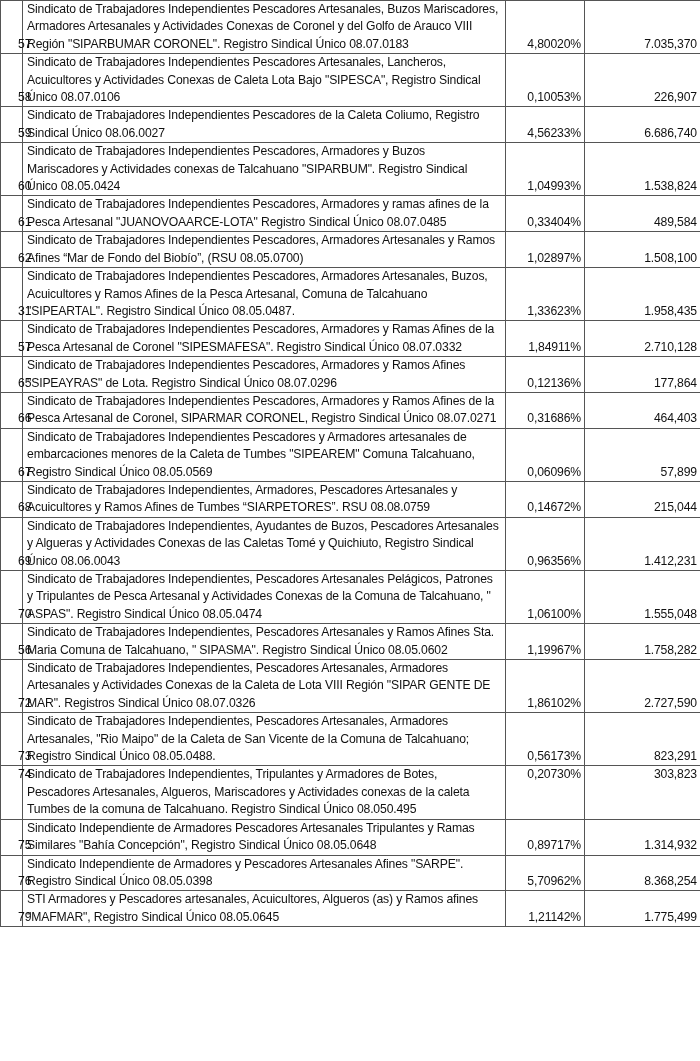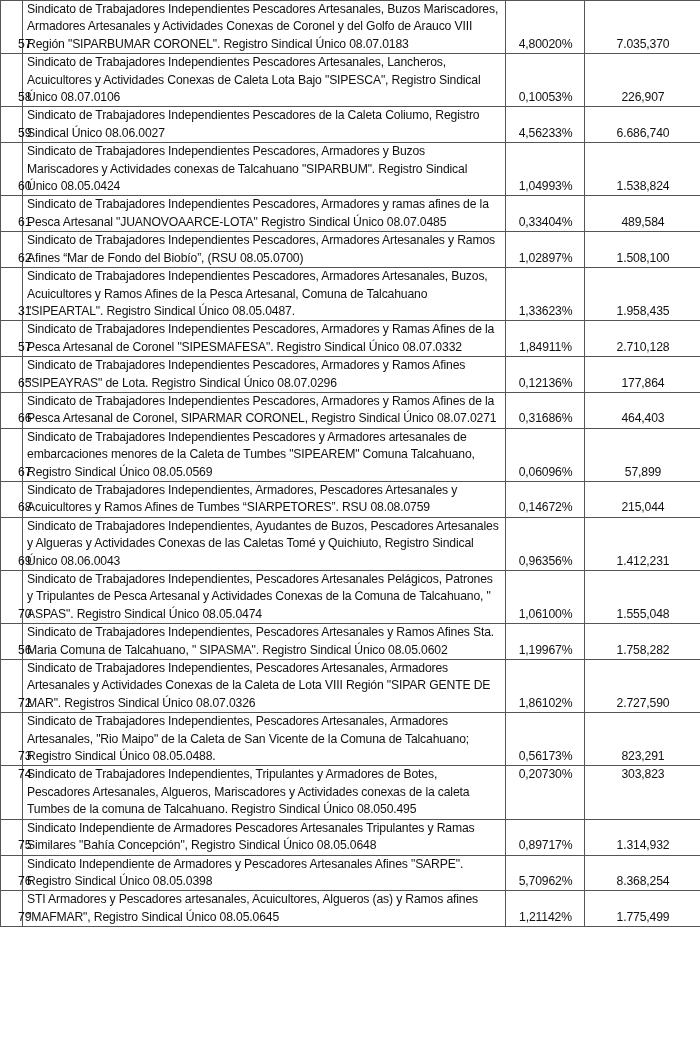--- a/index.html
+++ b/index.html
@@ -18,21 +18,21 @@
   col.c-name { width: 483px; }
   col.c-pct { width: 79px; }
   col.c-amt { width: 116px; }
   td {
     border: 1px solid #555;
     padding: 0 3px 0 4px;
     vertical-align: bottom;
   }
   td.num { text-align: center; padding:0 17px; }
   td.name { padding-right: 6px; }
-  td.pct, td.amt { text-align: center; padding-right: 3px; }
+  td.pct, td.amt { text-align: right; padding-right: 3px; }
   tr.top td.pct, tr.top td.amt { vertical-align: top; }
   tr.top td.num { vertical-align: top; }
 </style>
 </head>
 <body>
 
 <table>
   <colgroup>
     <col class="c-num">
       <col class="c-name">

